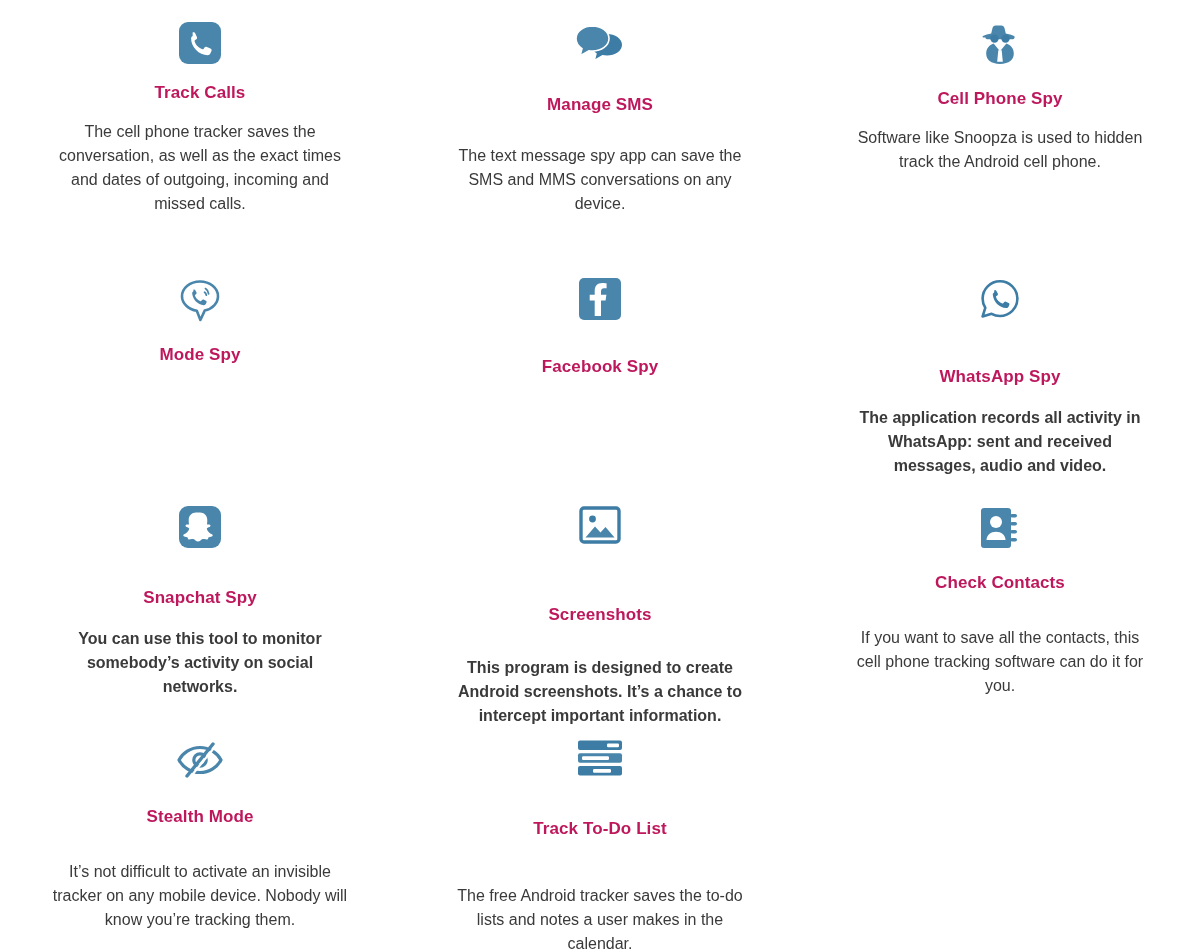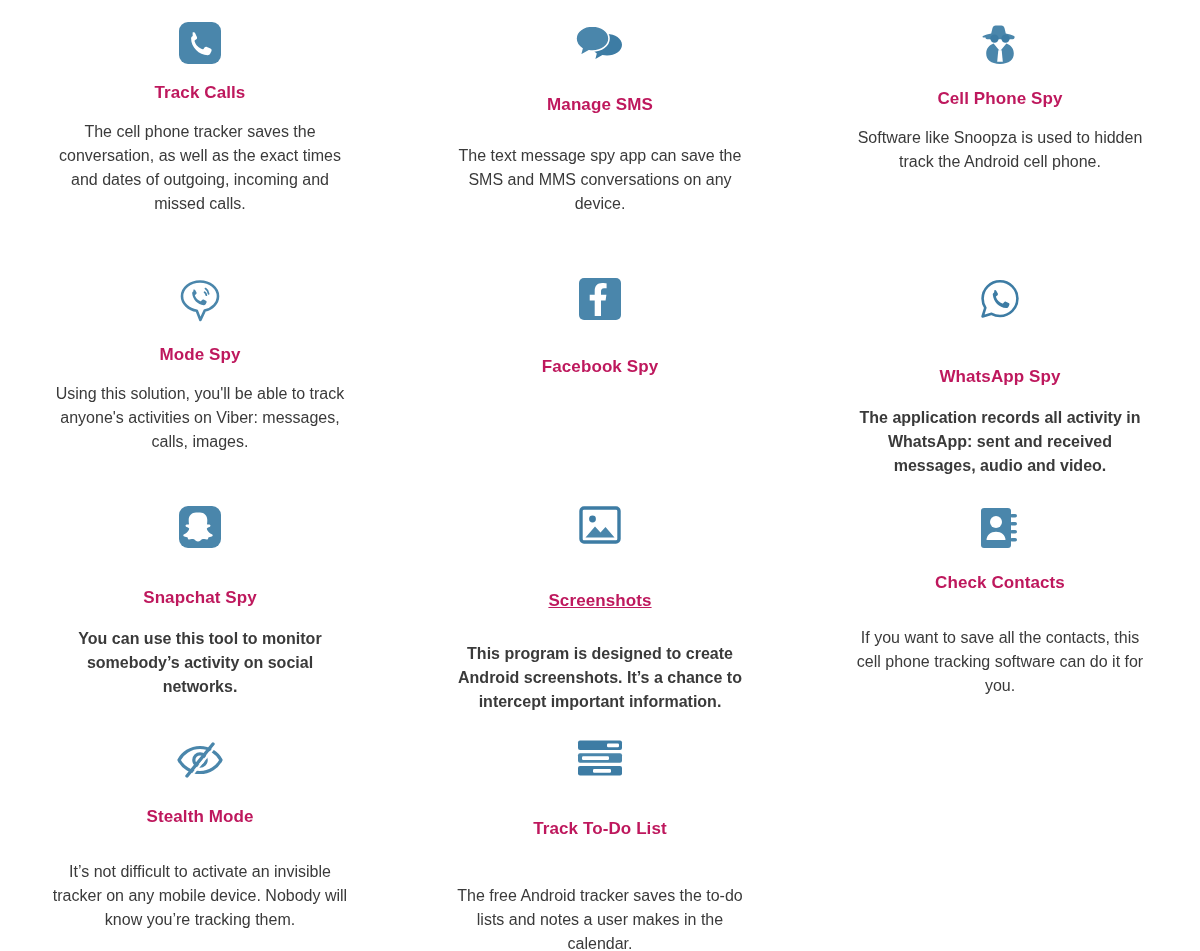--- a/index.html
+++ b/index.html
@@ -72,21 +72,21 @@
   
   .row-1 .feature-title { margin-top: 2px; }
   .row-1 .feature-desc  { margin-top: 16px; }
 
   .row-2 .feature-icon  { height: 48px; }
   .row-2 .feature-title { margin-top: 6px; }
   .row-2 .feature-desc  { margin-top: 16px; }
 
   .row-3.col-1 .feature-title { margin-top: 30px; }
   .row-3.col-2 .feature-title { margin-top: 23px; text-align: right; }
-  .row-3.col-3 .feature-title { margin-top: 14px; text-decoration: underline; }
+  .row-3.col-3 .feature-title { margin-top: 28px; }
   .row-3 .feature-desc { margin-top: 18px; font-weight: bold; }
 
   .row-4 .feature-icon  { height: 48px; }
   .row-4 .feature-title { margin-top: 6px; }
   .row-4 .feature-desc  { margin-top: 32px; }
 </style>
 </head>
 <body>
 
 <div class="features-grid">
@@ -140,21 +140,20 @@
     <div class="feature-inner">
       <span class="feature-icon">
         <svg width="44" height="46" viewBox="0 0 44 46">
           <path d="M22 3.5c9.9 0 18 6.6 18 14.8 0 6.8-5.6 12.6-13.3 14.3l-4.3 9.4-3.6-9.2C10.6 31.6 4 25.5 4 18.3 4 10.1 12.1 3.5 22 3.5z" fill="none" stroke="#4a86ab" stroke-width="2.6" stroke-linejoin="round"></path>
           <path d="M15.5 11.6c.7-.3 1.4-.1 1.8.6l1.2 2.3c.3.6.1 1.2-.4 1.6l-1 .8c-.2.2-.3.4-.2.7.4 1.3 1.1 2.5 2.1 3.5 1 1 2.2 1.7 3.5 2.1.3.1.5 0 .7-.2l.8-1c.4-.5 1-.7 1.6-.4l2.3 1.2c.7.4.9 1.1.6 1.8l-.7 1.5c-.4.8-1.1 1.2-2 1.1-6.2-.6-11-5.4-11.6-11.6-.1-.9.3-1.6 1.1-2z" fill="#4a86ab"></path>
           <path d="M27.5 10.6c1.8 1.2 2.9 3.1 3.1 5.2" fill="none" stroke="#4a86ab" stroke-width="1.8" stroke-linecap="round"></path>
           <path d="M26.6 14.2c1 .7 1.6 1.8 1.7 3" fill="none" stroke="#4a86ab" stroke-width="1.8" stroke-linecap="round"></path>
         </svg>
       </span>
       <div class="feature-title">Mode Spy</div>
-      <div class="feature-desc">Using this solution, you'll be able to track anyone's activities on Viber: messages, calls, images.</div>
     </div>
   </div>
 
   <div class="feature-cell row-2 col-3">
     <div class="feature-inner">
       <span class="feature-icon">
         <svg width="42" height="42" viewBox="0 0 42 42">
           <rect x="0" y="0" width="42" height="42" rx="5" ry="5" fill="#4a86ab"></rect>
           <path d="M26.6 22.4l.8-5.6h-5.4v-3.6c0-1.5.7-3 3.1-3h2.5V5.4s-2.3-.4-4.4-.4c-4.5 0-7.5 2.7-7.5 7.7v4.1h-5v5.6h5V38h6.3V22.4z" fill="#ffffff"></path>
         </svg>

